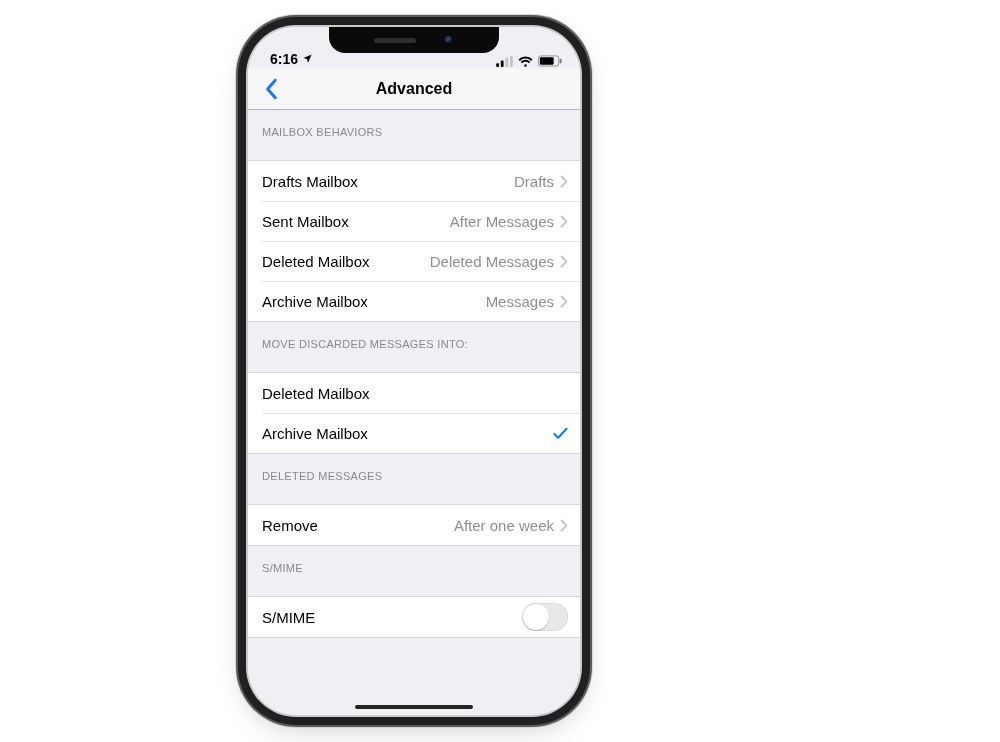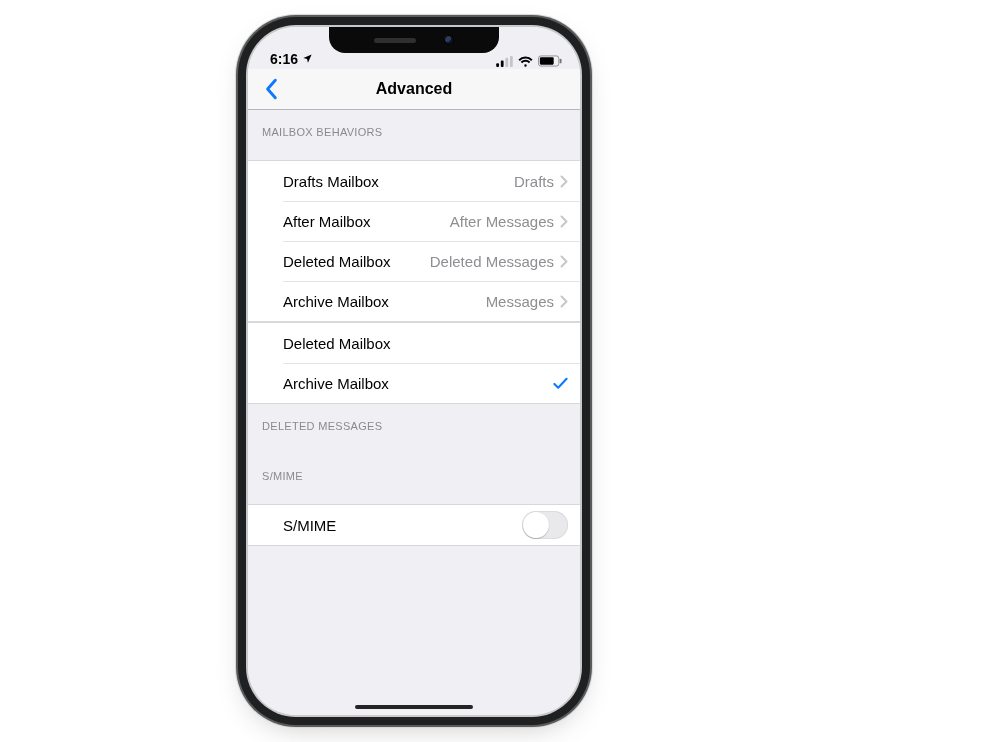--- a/index.html
+++ b/index.html
@@ -123,21 +123,20 @@
     padding: 16px 14px 22px;
     font-size: 11px;
     letter-spacing: .3px;
     color: #8a8a8e;
     text-transform: uppercase;
   }
   .group {
     background: #ffffff;
     border-top: 1px solid #d7d7dc;
     border-bottom: 1px solid #d7d7dc;
-    padding-left: 21px;
   }
   .row {
     display: flex;
     align-items: center;
     height: 40px;
     padding: 0 12px 0 14px;
     position: relative;
     font-size: 15px;
     color: #000;
   }
@@ -241,21 +240,21 @@
             <span class="label">Drafts Mailbox</span>
             <span class="spacer"></span>
             <span class="value">Drafts</span>
             <span class="chev">
                 <svg width="8" height="13" viewBox="0 0 8 13" fill="none" stroke="currentColor" stroke-width="2" stroke-linecap="round" stroke-linejoin="round">
                   <polyline points="1.5,1.5 6.5,6.5 1.5,11.5"></polyline>
                 </svg>
               </span>
           </div>
           <div class="row">
-            <span class="label">After Mailbox</span>
+            <span class="label">Sent Mailbox</span>
             <span class="spacer"></span>
             <span class="value">After Messages</span>
             <span class="chev">
                 <svg width="8" height="13" viewBox="0 0 8 13" fill="none" stroke="currentColor" stroke-width="2" stroke-linecap="round" stroke-linejoin="round">
                   <polyline points="1.5,1.5 6.5,6.5 1.5,11.5"></polyline>
                 </svg>
               </span>
           </div>
           <div class="row">
             <span class="label">Deleted Mailbox</span>
@@ -272,37 +271,50 @@
             <span class="spacer"></span>
             <span class="value">Messages</span>
             <span class="chev">
                 <svg width="8" height="13" viewBox="0 0 8 13" fill="none" stroke="currentColor" stroke-width="2" stroke-linecap="round" stroke-linejoin="round">
                   <polyline points="1.5,1.5 6.5,6.5 1.5,11.5"></polyline>
                 </svg>
               </span>
           </div>
         </div>
 
+        <div class="section-header">MOVE DISCARDED MESSAGES INTO:</div>
         <div class="group">
           <div class="row">
             <span class="label">Deleted Mailbox</span>
             <span class="spacer"></span>
           </div>
           <div class="row">
             <span class="label">Archive Mailbox</span>
             <span class="spacer"></span>
             <span class="check">
                 <svg width="15" height="13" viewBox="0 0 16 13" fill="none" stroke="currentColor" stroke-width="2.2" stroke-linecap="round" stroke-linejoin="round">
                   <polyline points="1.5,7 5.5,11 14.5,1.5"></polyline>
                 </svg>
               </span>
           </div>
         </div>
 
         <div class="section-header">DELETED MESSAGES</div>
+        <div class="group">
+          <div class="row">
+            <span class="label">Remove</span>
+            <span class="spacer"></span>
+            <span class="value">After one week</span>
+            <span class="chev">
+                <svg width="8" height="13" viewBox="0 0 8 13" fill="none" stroke="currentColor" stroke-width="2" stroke-linecap="round" stroke-linejoin="round">
+                  <polyline points="1.5,1.5 6.5,6.5 1.5,11.5"></polyline>
+                </svg>
+              </span>
+          </div>
+        </div>
 
         <div class="section-header">S/MIME</div>
         <div class="group">
           <div class="row">
             <span class="label">S/MIME</span>
             <span class="spacer"></span>
             <span class="toggle">
                 <span class="knob"></span>
               </span>
           </div>

